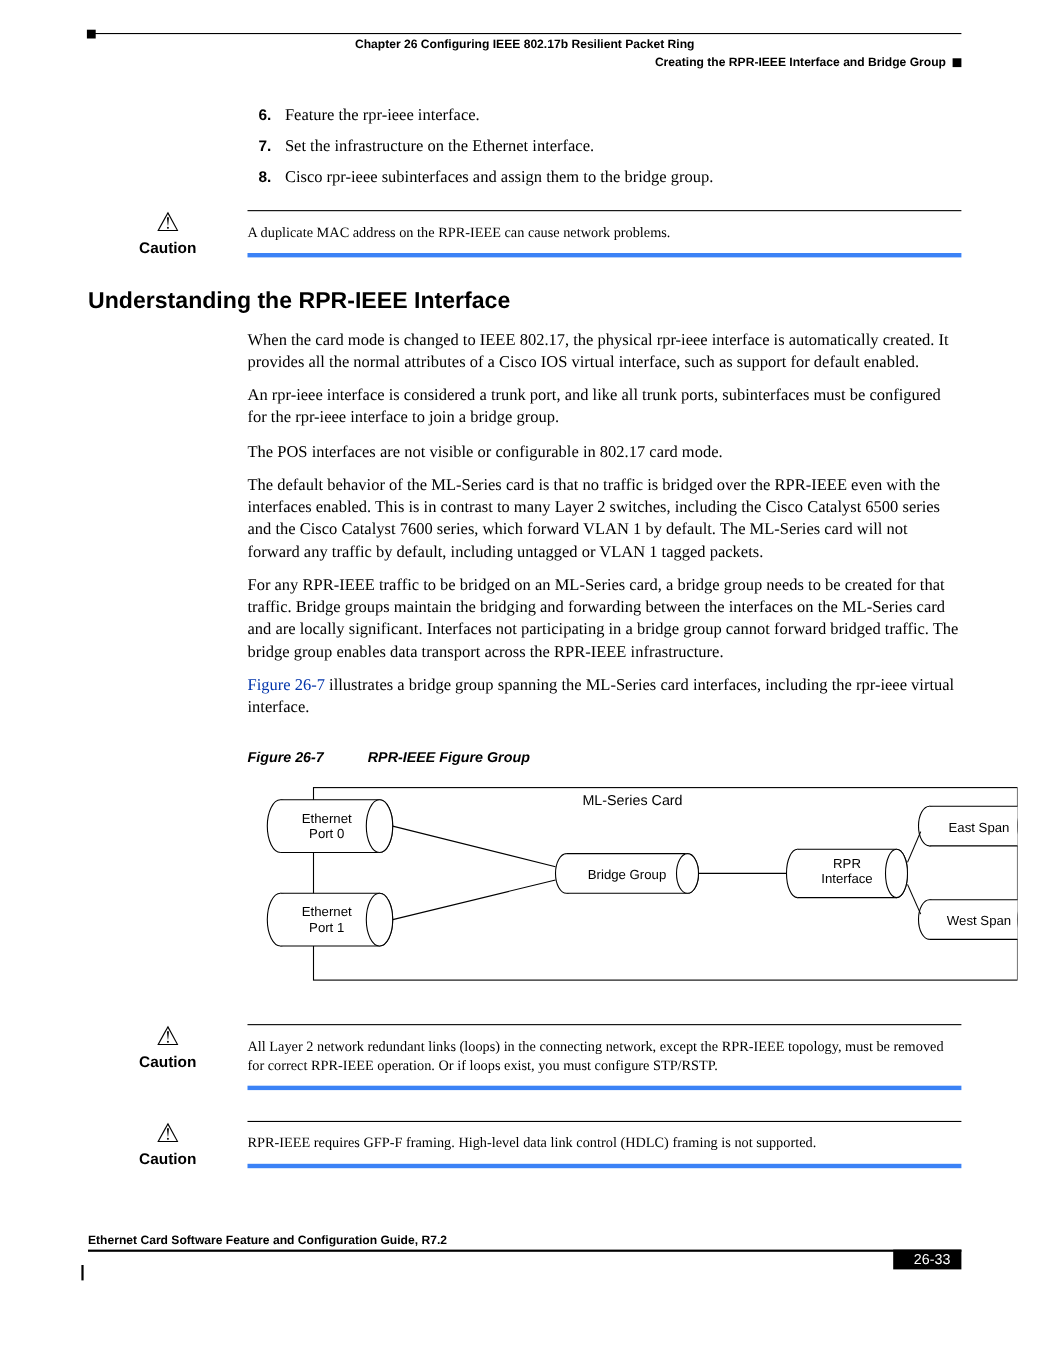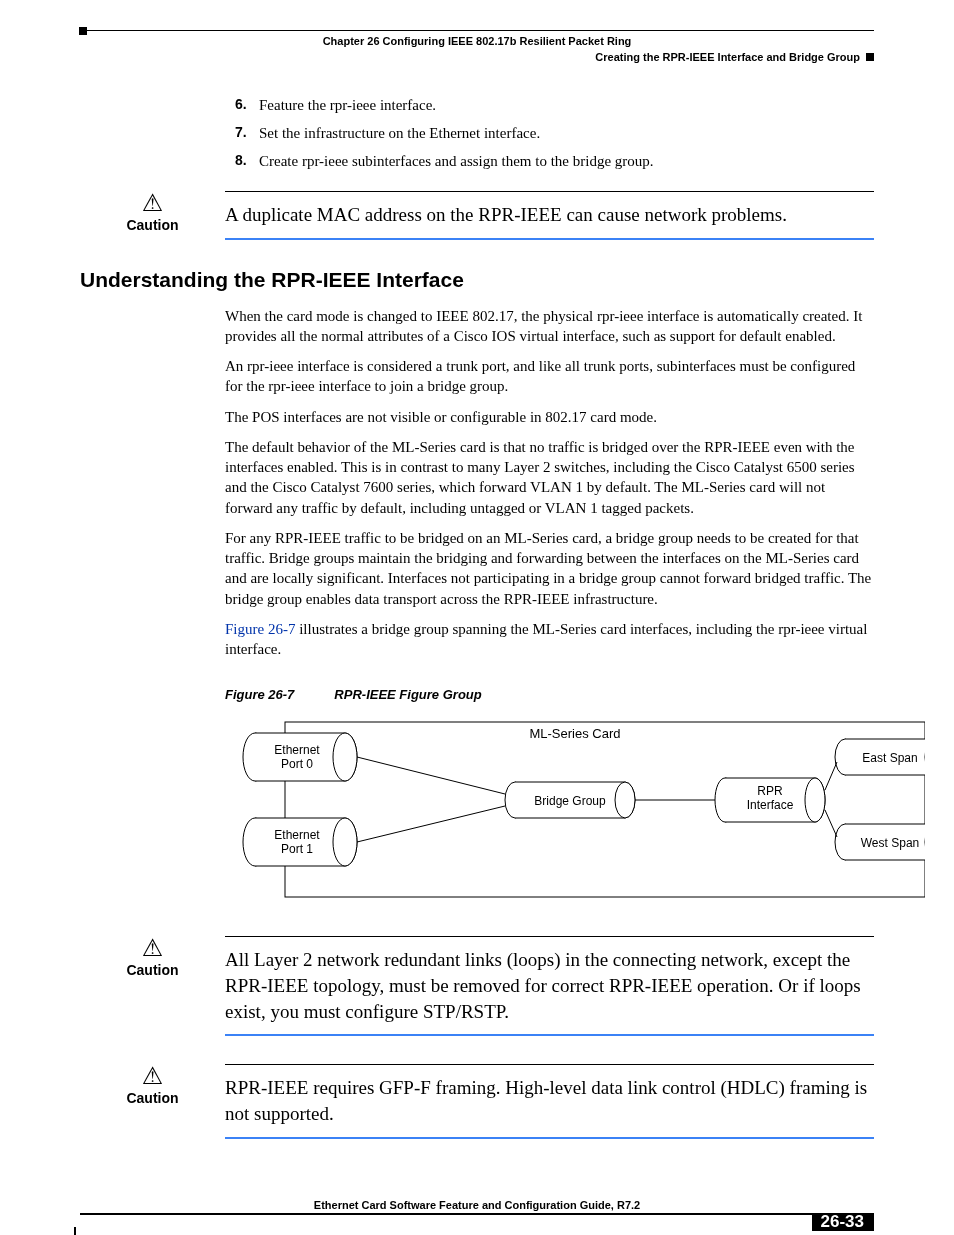--- a/index.html
+++ b/index.html
@@ -86,23 +86,23 @@
   }
   .caution-label {
     font-family: Arial, Helvetica, sans-serif;
     font-weight: bold;
     font-size: 14px;
     margin-top: 2px;
   }
   .caution-right {
     flex: 1;
     border-top: 1px solid #000;
-    border-bottom: 2px solid #3b82f6;
+    border-bottom: 4px solid #3b82f6;
     padding: 10px 0;
-    font-size: 19px;
+    font-size: 13px;
     line-height: 1.35;
   }
   h2.section-heading {
     font-family: Arial, Helvetica, sans-serif;
     font-weight: bold;
     font-size: 21px;
     margin-top: 26px;
     margin-bottom: 14px;
   }
   .body-text {
@@ -124,34 +124,34 @@
   .figure-caption .fignum { margin-right: 40px; }
   .figure-diagram {
     margin-left: 145px;
     margin-bottom: 20px;
   }
   .footer {
     margin-top: 60px;
     position: relative;
   }
   .footer-title {
-    text-align: center;
+    text-align: left;
     font-family: Arial, Helvetica, sans-serif;
     font-weight: bold;
     font-size: 11px;
     margin-bottom: 2px;
   }
   .footer-pagenum {
     position: absolute;
     right: 10px;
     top: 0;
     color: #fff;
     font-family: Arial, Helvetica, sans-serif;
-    font-weight: bold;
-    font-size: 17px;
+    font-weight: normal;
+    font-size: 13px;
     line-height: 18px;
   }
   .footer-bar-inner {
     position:absolute;
     right:0; top:0; bottom:0;
     width:62px;
     background:#000;
   }
   .footer-bar-base {
     height:2px; background:#000; width:100%;
@@ -177,21 +177,21 @@
     <div>Chapter 26    Configuring IEEE 802.17b Resilient Packet Ring</div>
   </div>
   <div class="header-section-row">
     <span>Creating the RPR-IEEE Interface and Bridge Group</span>
     <span class="header-section-marker"></span>
   </div>
 
   <ol class="steps" start="6">
     <li>Feature the rpr-ieee interface.</li>
     <li>Set the infrastructure on the Ethernet interface.</li>
-    <li>Create rpr-ieee subinterfaces and assign them to the bridge group.</li>
+    <li>Cisco rpr-ieee subinterfaces and assign them to the bridge group.</li>
   </ol>
 
   <div class="caution-block">
     <div class="caution-left">
       <div class="caution-icon">⚠</div>
       <div class="caution-label">Caution</div>
     </div>
     <div class="caution-right">A duplicate MAC address on the RPR-IEEE can cause network problems.</div>
   </div>
 

